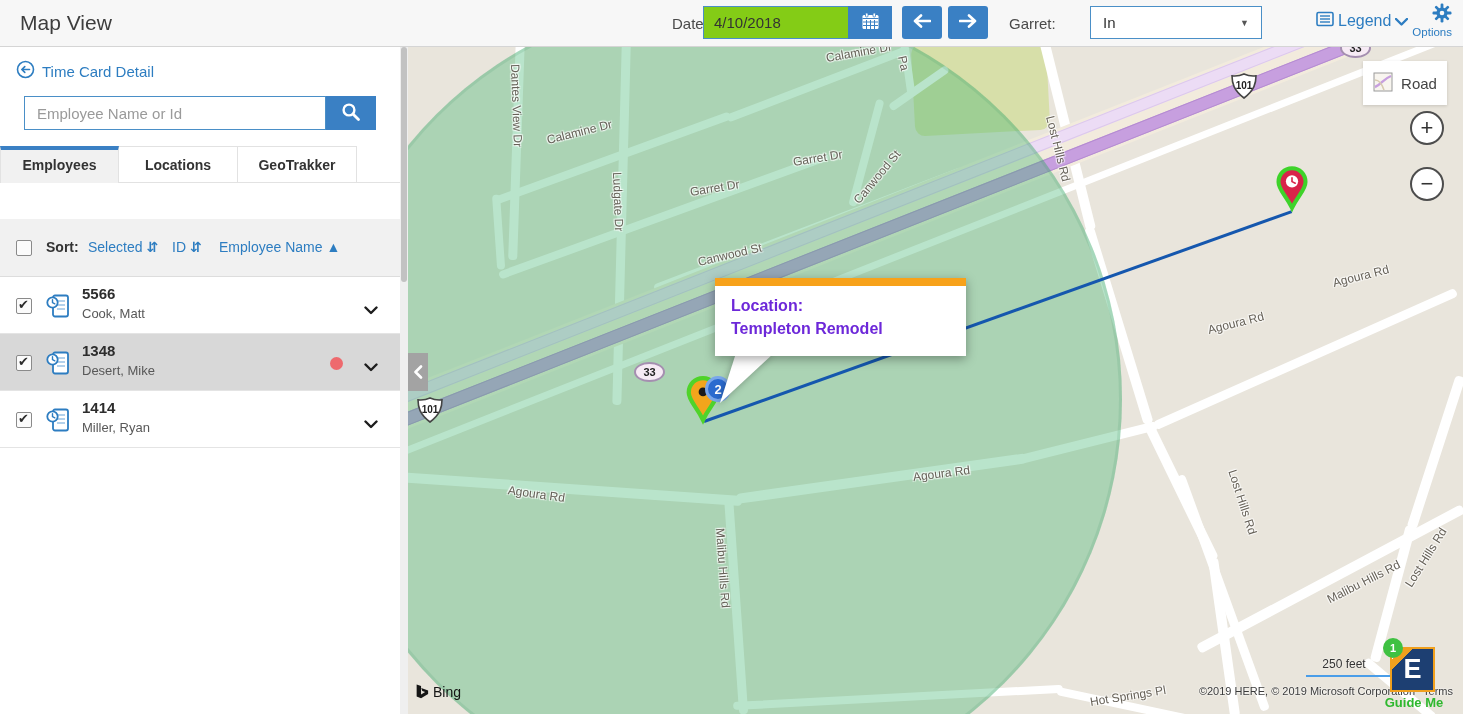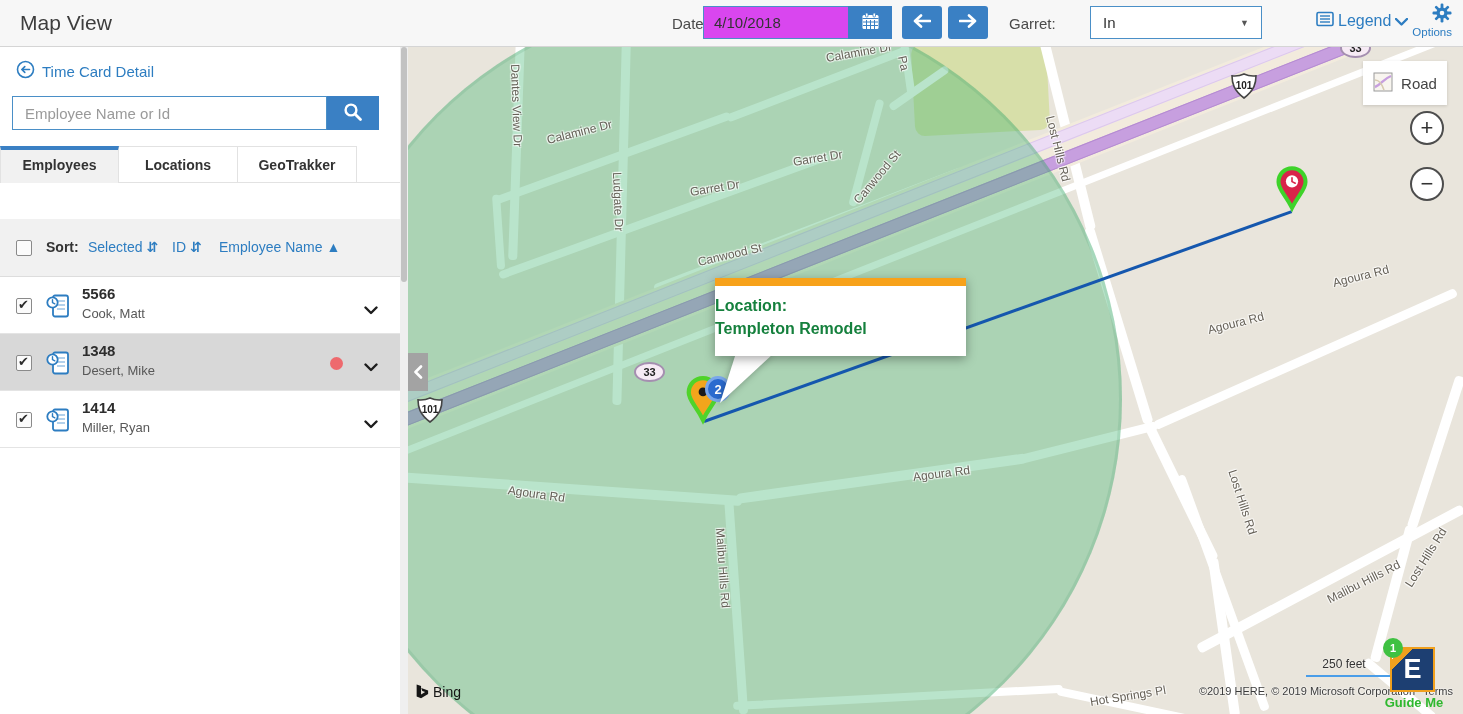--- a/index.html
+++ b/index.html
@@ -4,34 +4,34 @@
 <style>
   * { margin:0; padding:0; box-sizing:border-box; }
   body { font-family:"Liberation Sans","DejaVu Sans",sans-serif; background:#fff; }
   #app { position:relative; width:1463px; height:714px; overflow:hidden; background:#fff; }
 
   
   .hdr { position:absolute; left:0; top:0; width:1463px; height:47px; background:#f7f7f7; border-bottom:1px solid #d5d5d5; z-index:100; }
   .hdr-title { position:absolute; left:20px; top:0; line-height:46px; font-size:21px; color:#3d3d3d; }
   .hdr-lbl { position:absolute; top:15px; font-size:15px; color:#4a4a4a; }
   .date-grp { position:absolute; left:703px; top:6px; height:33px; display:flex; }
-  .date-inp { width:145px; height:33px; border:1px solid #4a8fc7; border-right:none; padding:0 10px; font-size:15px; color:#333; background:#d946ef; font-family:inherit; }
+  .date-inp { width:145px; height:33px; border:1px solid #4a8fc7; border-right:none; padding:0 10px; font-size:15px; color:#333; background:#84cc16; font-family:inherit; }
   .btn-blue { height:33px; background:#3a80c4; border:none; display:flex; align-items:center; justify-content:center; cursor:pointer; }
   .cal-btn { width:44px; }
   .nav-btn { position:absolute; top:6px; width:40px; height:33px; border-radius:3px; }
   .sel-box { position:absolute; left:1090px; top:6px; width:172px; height:33px; border:1px solid #4a8fc7; background:#fff; font-size:15px; color:#333; display:flex; align-items:center; padding:0 12px; cursor:pointer; }
   .sel-arrow { margin-left:auto; font-size:9px; color:#555; }
   .legend-grp { position:absolute; left:1316px; top:11px; display:flex; align-items:center; gap:4px; color:#2d7dc1; font-size:16px; cursor:pointer; }
   .options-grp { position:absolute; left:1404px; top:3px; width:48px; text-align:right; color:#2d7dc1; cursor:pointer; }
   .options-grp .olbl { font-size:11.5px; display:block; margin-top:-1px; }
 
   
   .sidebar { position:absolute; left:0; top:47px; width:400px; height:667px; background:#fff; z-index:90; }
   .tcd { margin:13px 16px 0; display:flex; align-items:center; gap:7px; color:#2d7dc1; font-size:15px; cursor:pointer; }
-  .search-row { margin:14px 12px 16px; display:flex; }
+  .search-row { margin:14px 24px 16px; display:flex; }
   .search-inp { width:315px; height:34px; border:1px solid #4a8fc7; padding:0 12px; font-size:15px; color:#333; font-family:inherit; }
   .search-inp::placeholder { color:#9a9a9a; }
   .search-btn { width:52px; height:34px; }
   .tabs { display:flex; }
   .tab { width:119px; height:37px; line-height:36px; text-align:center; font-size:14px; font-weight:bold; color:#333; background:#fff; border:1px solid #e2e2e2; border-left:none; cursor:pointer; }
   .tab:first-child { border-left:1px solid #e2e2e2; }
   .tab.active { background:#f1f1f1; border-top:4px solid #3a80c4; border-bottom:none; line-height:31px; }
   .tab-fill { flex:1; border-bottom:1px solid #e2e2e2; }
   .sortbar { height:58px; background:#f1f1f1; border-bottom:1px solid #ddd; position:relative;margin-top:36px; }
   .sortbar .cb { position:absolute; left:16px; top:21px; }
@@ -62,21 +62,21 @@
     text-shadow:-1px -1px 1px rgba(255,255,255,.8), 1px -1px 1px rgba(255,255,255,.8), -1px 1px 1px rgba(255,255,255,.8), 1px 1px 1px rgba(255,255,255,.8); }
   .shield-us { position:absolute; z-index:31; width:28px; height:26px; }
   .shield-us .stxt { position:absolute; left:0; top:7px; width:28px; text-align:center; font-size:10px; font-weight:bold; color:#222; }
   .shield-33 { position:absolute; z-index:31; width:31px; height:20px; background:#f7ebf5; border:2px solid #a58fb0; border-radius:50%; color:#222; font-size:11px; font-weight:bold; display:flex; align-items:center; justify-content:center; }
   .route { position:absolute; left:296px; top:373px; width:624px; height:3px; background:#1557ae; transform:rotate(-19.65deg); transform-origin:0 50%; z-index:35; }
   .pin { position:absolute; z-index:40; cursor:pointer; }
   .badge2 { position:absolute; left:297px; top:329px; width:26px; height:26px; border-radius:50%; background:#2a6bcf; border:3px solid #7aa7ea; color:#fff; font-size:13px; font-weight:bold; display:flex; align-items:center; justify-content:center; z-index:41; cursor:pointer; }
   .tt-tail { position:absolute; left:300px; top:300px; z-index:44; filter:drop-shadow(-2px 3px 3px rgba(0,0,0,.25)); }
   .tooltip { position:absolute; left:307px; top:231px; width:251px; height:78px; background:#fff; box-shadow:0 3px 10px rgba(0,0,0,.35); z-index:45; }
   .tt-bar { height:8px; background:#f7a21a; }
-  .tt-body { padding:8px 0; font-size:16px; font-weight:600; color:#15803d; line-height:23px; }
+  .tt-body { padding:8px 16px; font-size:16px; font-weight:600; color:#6d28d9; line-height:23px; }
   .road-btn { position:absolute; left:955px; top:14px; width:84px; height:44px; background:#fff; z-index:50; display:flex; align-items:center; justify-content:center; gap:8px; font-size:15px; color:#444; cursor:pointer; box-shadow:0 1px 3px rgba(0,0,0,.15); }
   .zoom-btn { position:absolute; left:1002px; width:34px; height:34px; border-radius:50%; background:#fff; border:2px solid #4d4d4d; color:#333; font-size:22px; text-align:center; line-height:29px; z-index:50; cursor:pointer; }
   .collapse-tab { position:absolute; left:0; top:306px; width:20px; height:38px; background:#a3a3a3; z-index:60; display:flex; align-items:center; justify-content:center; cursor:pointer; }
   .scale-txt { position:absolute; left:895px; top:610px; width:82px; text-align:center; font-size:12px; color:#333; z-index:50; text-shadow:0 0 2px #fff; }
   .scale-bar { position:absolute; left:898px; top:628px; width:97px; height:2px; background:#4a9de8; z-index:50; }
   .attrib { position:absolute; right:10px; top:638px; font-size:11px; color:#3b3b3b; z-index:50; text-shadow:0 0 2px #fff,0 0 2px #fff; }
   .attrib .terms { margin-left:8px; cursor:pointer; }
   .bing { position:absolute; left:6px; top:637px; display:flex; align-items:center; gap:4px; font-size:14px; color:#141414; z-index:50; }
   .guideme { position:absolute; left:975px; top:591px; width:62px; height:76px; z-index:55; cursor:pointer; }
   .gm-square { position:absolute; left:7px; top:9px; width:45px; height:45px; border:2px solid #f0a01e;

